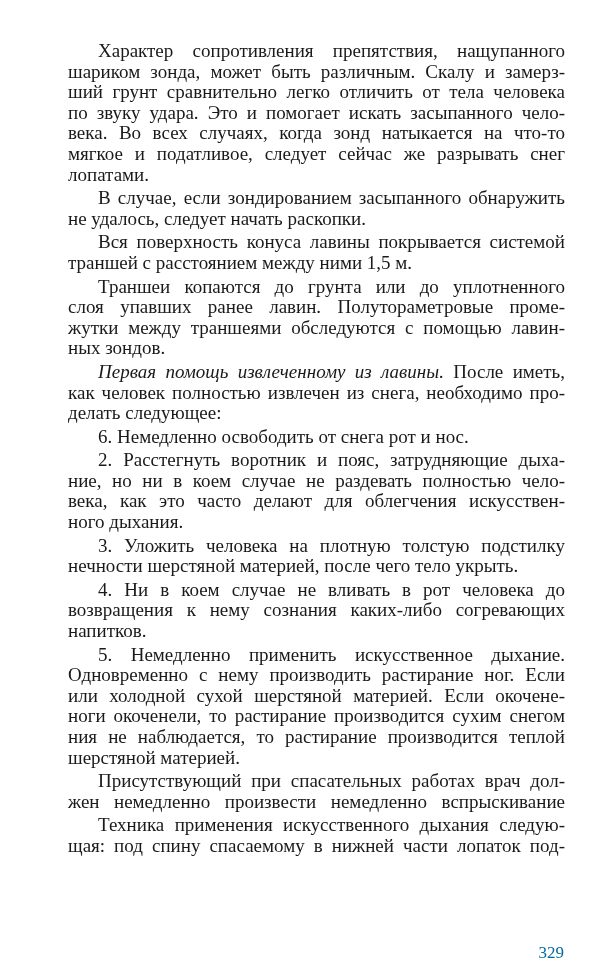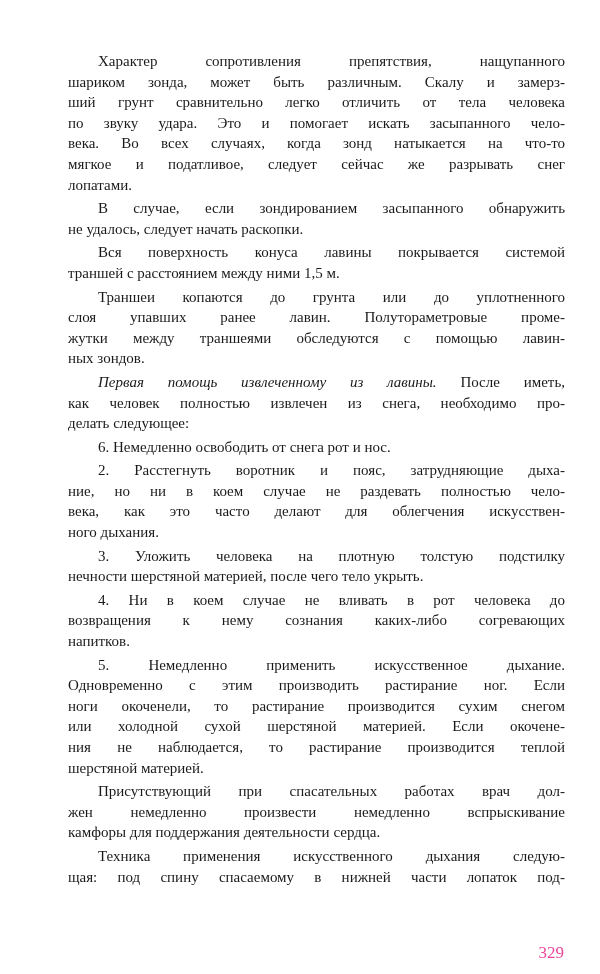--- a/index.html
+++ b/index.html
@@ -1,30 +1,30 @@
 <!DOCTYPE html>
 <html><head>
 <meta charset="utf-8">
 <style>
   html, body { margin: 0; padding: 0; background: #ffffff; }
   body { width: 600px; height: 974px; position: relative; overflow: hidden; }
   .page {
-    position: absolute; left: 38px; top: 51px; width: 527px;
+    position: absolute; left: 38px; top: 41px; width: 527px;
     font-family: "Liberation Serif", serif;
-    font-size: 15px; line-height: 20.6px; color: #1a1a1a;
+    font-size: 19px; line-height: 20.6px; color: #1a1a1a;
     text-align: justify; hyphens: manual;
   }
   .page p { margin: 0 0 3px 0; text-indent: 30px; }
   .line { display: block; text-align: justify; text-align-last: justify; white-space: nowrap; }
   .line.last { text-align-last: left; }
   .line.first { padding-left: 30px; }
   .it { font-style: italic; }
   .pagenum {
     position: absolute; right: 36px; top: 943px;
-    font-family: "Liberation Serif", serif; font-size: 17px; color: #ec4899;
+    font-family: "Liberation Serif", serif; font-size: 17px; color: #0369a1;
   }
 </style>
 </head>
 <body>
 
 <div class="page">
   <p>
     <span class="line first">Характер сопротивления препятствия, нащупанного</span>
     <span class="line">шариком зонда, может быть различным. Скалу и замерз-</span>
     <span class="line">ший грунт сравнительно легко отличить от тела человека</span>
@@ -65,30 +65,29 @@
     <span class="line first">3. Уложить человека на плотную толстую подстилку</span>
     <span class="line last">нечности шерстяной материей, после чего тело укрыть.</span>
   </p>
   <p>
     <span class="line first">4. Ни в коем случае не вливать в рот человека до</span>
     <span class="line">возвращения к нему сознания каких-либо согревающих</span>
     <span class="line last">напитков.</span>
   </p>
   <p>
     <span class="line first">5. Немедленно применить искусственное дыхание.</span>
-    <span class="line">Одновременно с этим производить растирание ног. Если</span>
+    <span class="line">Одновременно с нему производить растирание ног. Если</span>
+    <span class="line">или холодной сухой шерстяной материей. Если окочене-</span>
     <span class="line">ноги окоченели, то растирание производится сухим снегом</span>
-    <span class="line">или холодной сухой шерстяной материей. Если окочене-</span>
     <span class="line">ния не наблюдается, то растирание производится теплой</span>
     <span class="line last">шерстяной материей.</span>
   </p>
   <p>
     <span class="line first">Присутствующий при спасательных работах врач дол-</span>
     <span class="line">жен немедленно произвести немедленно вспрыскивание</span>
-    <span class="line last">камфоры для поддержания деятельности сердца.</span>
   </p>
   <p>
     <span class="line first">Техника применения искусственного дыхания следую-</span>
     <span class="line">щая: под спину спасаемому в нижней части лопаток под-</span>
   </p>
 </div>
 
 <div class="pagenum">329</div>
 
 </body></html>

